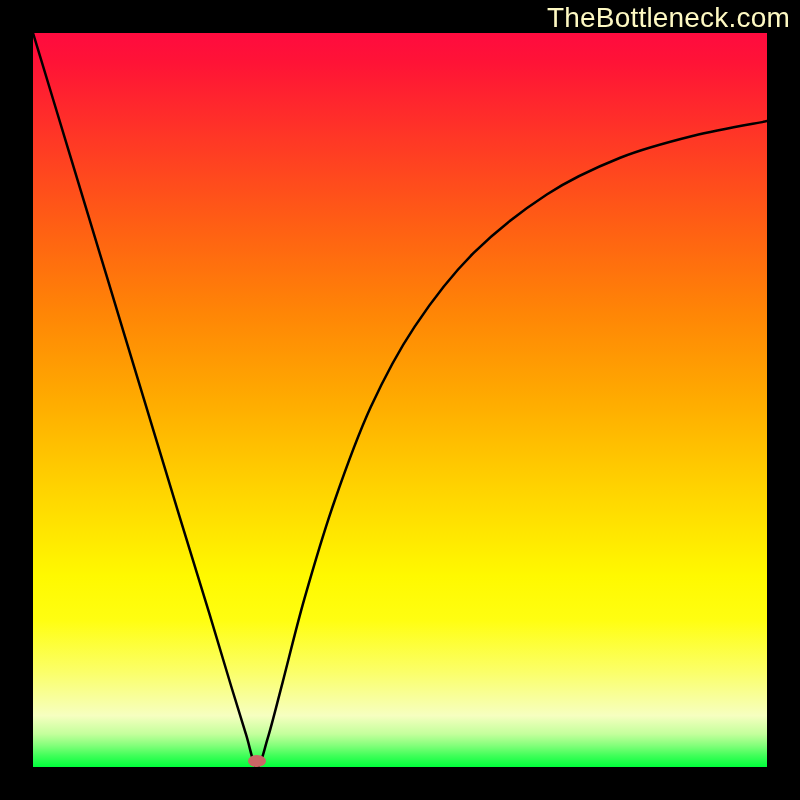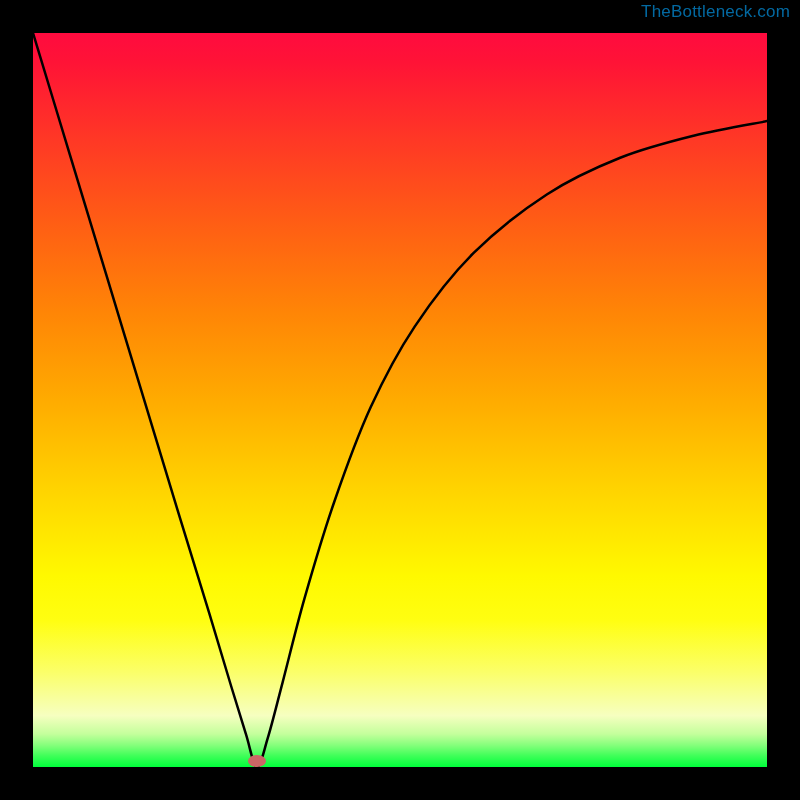--- a/index.html
+++ b/index.html
@@ -13,22 +13,22 @@
   .frame {
     position: relative;
     width: 800px;
     height: 800px;
     background: #000;
   }
   .watermark {
     position: absolute;
     top: 2px;
     right: 10px;
-    color: #0369a1;
-    font-size: 17px;
+    color: #fef9c3;
+    font-size: 28px;
     font-weight: 400;
     letter-spacing: 0.2px;
     z-index: 10;
   }
   .plot-area {
     position: absolute;
     left: 33px;
     top: 33px;
     width: 734px;
     height: 734px;

